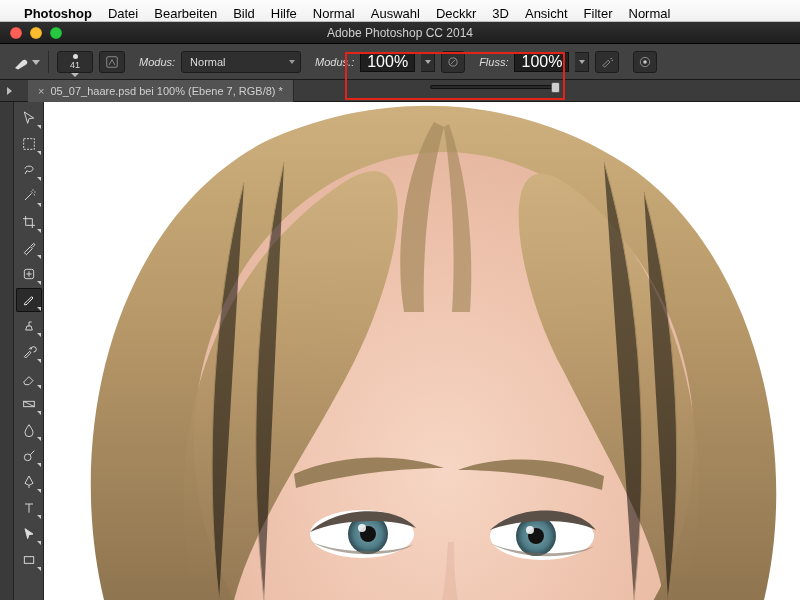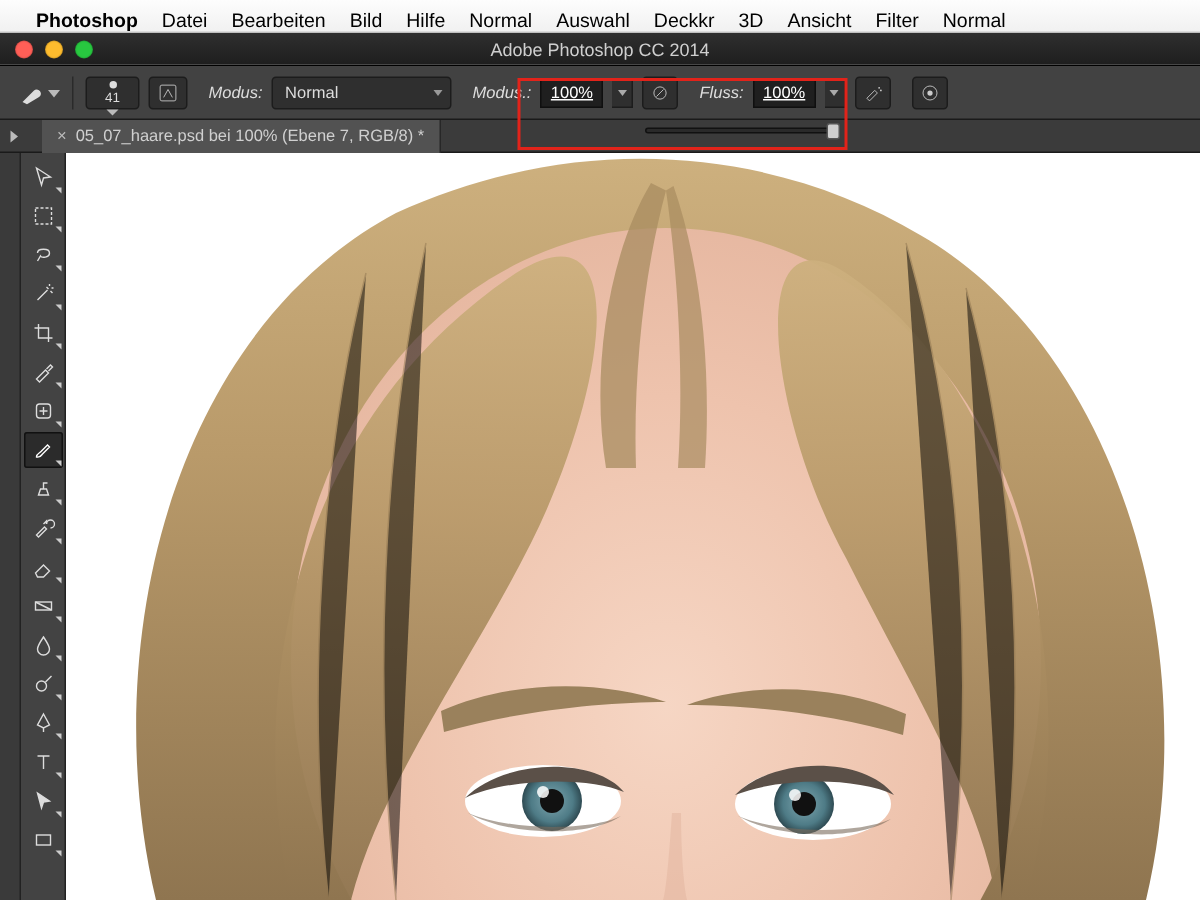--- a/index.html
+++ b/index.html
@@ -23,21 +23,21 @@
   .optbar .seg { display:flex; align-items:center; gap:6px; margin-right:14px; }
   .optbar .divider { width:1px; height:22px; background:#2a2a2a; margin:0 8px; }
   .pill { height:22px; background:#2f2f2f; border:1px solid #1c1c1c; border-radius:3px; display:flex; align-items:center; justify-content:center; color:#ddd; }
   .brush-btn{width:36px;flex-direction:column;gap:0;line-height:10px;font-size:9px;position:relative;}
   .brush-dot{width:5px;height:5px;border-radius:50%;background:#ddd;margin-bottom:1px;}
   .brush-car{width:0;height:0;border-left:4px solid transparent;border-right:4px solid transparent;border-top:4px solid #bbb;position:absolute;bottom:-5px;left:50%;transform:translateX(-50%);}
   .iconbtn{width:26px;height:22px;}
   .select{min-width:120px;padding:0 18px 0 8px;position:relative;justify-content:flex-start;}
   .select::after{content:"";position:absolute;right:5px;top:8px;border-left:3px solid transparent;border-right:3px solid transparent;border-top:4px solid #999;}
   .lab{color:#ddd;font-style:italic;}
-  .valbox{height:20px;background:#1f1f1f;border:1px solid #0f0f0f;padding:0 6px;display:flex;align-items:center;color:#fff;font-size:11px;min-width:40px;justify-content:flex-end;text-decoration:underline;}
+  .valbox{height:20px;background:#1f1f1f;border:1px solid #0f0f0f;padding:0 6px;display:flex;align-items:center;color:#fff;font-size:16px;min-width:40px;justify-content:flex-end;}
   .drop{width:14px;height:20px;background:#2f2f2f;border:1px solid #1c1c1c;border-left:none;display:flex;align-items:center;justify-content:center;}
   .drop::after{content:"";border-left:3px solid transparent;border-right:3px solid transparent;border-top:4px solid #aaa;}
   .circlebtn{width:24px;height:22px;}
   .tool-ind{width:26px;height:26px;display:flex;align-items:center;justify-content:center;position:relative;margin-right:6px;}
   .tool-ind svg{width:18px;height:18px;}
   .tool-ind .car{position:absolute;right:-6px;top:11px;border-left:4px solid transparent;border-right:4px solid transparent;border-top:5px solid #bbb;}
 
   
   .tabstrip{height:22px;background:#3b3b3b;display:flex;align-items:center;font-size:11px;color:#d0d0d0;border-bottom:1px solid #1a1a1a;padding-left:28px;position:relative;}
   .tabstrip .tab{display:flex;align-items:center;gap:6px;background:#525252;height:22px;padding:0 10px;border-right:1px solid #272727;}

